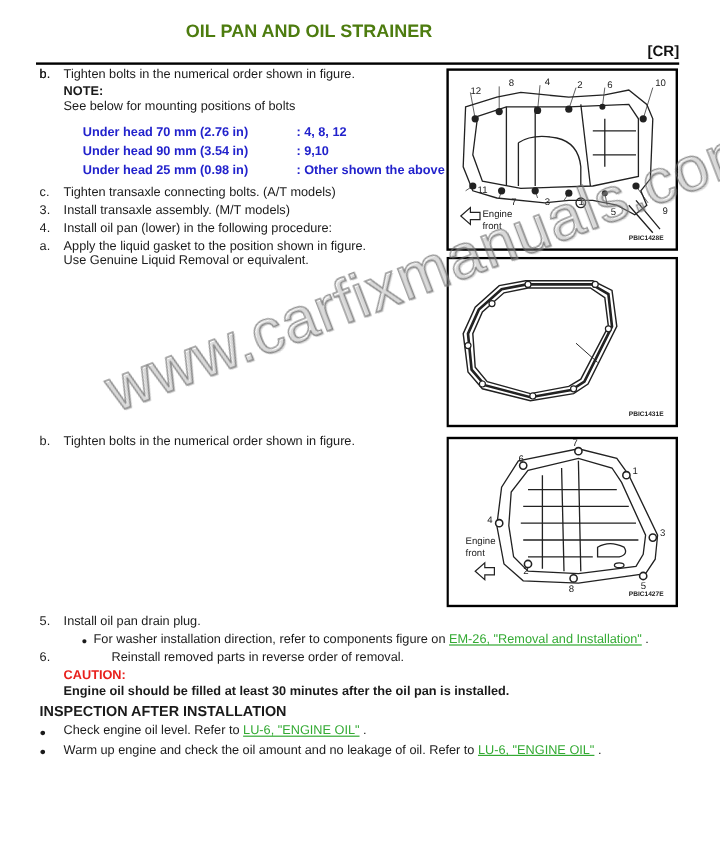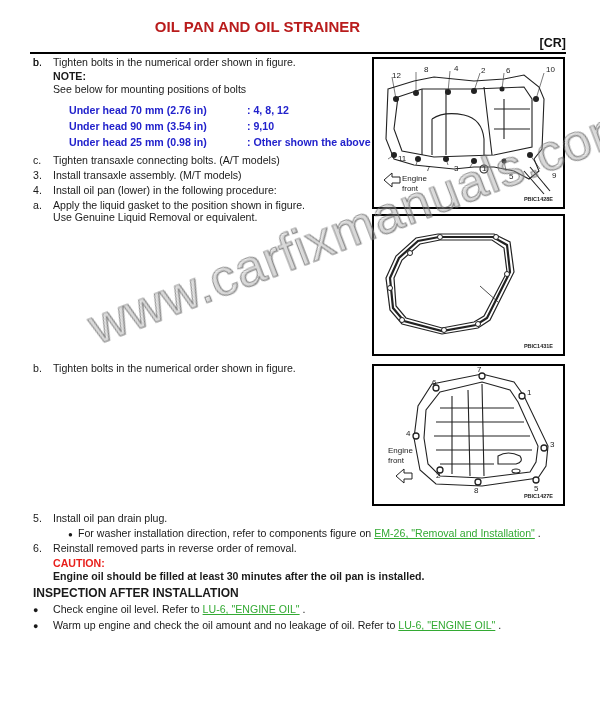--- a/index.html
+++ b/index.html
@@ -1,19 +1,19 @@
 <!DOCTYPE html>
 <html><head>
 <meta charset="utf-8">
 <style>
   * { box-sizing: border-box; margin: 0; padding: 0; }
   html, body { width: 600px; height: 716px; background: #ffffff; overflow: hidden; }
   body { position: relative; font-family: "Liberation Sans", sans-serif; color: #1a1a1a; font-size: 10.6px; }
 
-  .title { position: absolute; left: 0; width: 515px; top: 18px; text-align: center; font-weight: bold; font-size: 15px; color: #b91c1c; }
+  .title { position: absolute; left: 0; width: 515px; top: 18px; text-align: center; font-weight: bold; font-size: 15px; color: #4d7c0f; }
   .section-tag { position: absolute; right: 34px; top: 36px; font-weight: bold; font-size: 12.5px; color: #111; }
   .rule { position: absolute; left: 30px; right: 34px; top: 52px; height: 2px; background: #000; }
 
   .line { position: absolute; white-space: nowrap; line-height: 13px; }
   .lbl { position: absolute; left: 33px; }
   .txt { position: absolute; left: 53px; }
   .note { font-weight: bold; }
   .blue { color: #2222cc; font-weight: bold; }
   .bolt-spec { position: absolute; left: 69px; white-space: nowrap; }
   .bolt-val { position: absolute; left: 247px; white-space: nowrap; }
@@ -77,21 +77,21 @@
 <div class="line lbl" style="top:512px;">5.</div>
 <div class="line txt" style="top:512px;">Install oil pan drain plug.</div>
 <div class="line subbullet" style="top:528px;">●</div>
 <div class="line" style="top:527px;left:78px;">
   <span>For washer installation direction, refer to components figure on</span>
   <span class="link">EM-26, "Removal and Installation"</span>
   <span>.</span>
 </div>
 
 <div class="line lbl" style="top:542px;">6.</div>
-<div class="line txt" style="top:542px;">Reinstall removed parts in reverse order of removal.</div>
+<div class="line txt" style="top:542px;margin-left:40px;">Reinstall removed parts in reverse order of removal.</div>
 <div class="line txt caution" style="top:557px;">CAUTION:</div>
 <div class="line txt bold" style="top:570px;">Engine oil should be filled at least 30 minutes after the oil pan is installed.</div>
 
 <div class="line h2" style="top:587px;">INSPECTION AFTER INSTALLATION</div>
 <div class="line bullet" style="top:604px;">●</div>
 <div class="line" style="top:603px;left:53px;">
   <span>Check engine oil level. Refer to</span>
   <span class="link">LU-6, "ENGINE OIL"</span>
   <span>.</span>
 </div>

